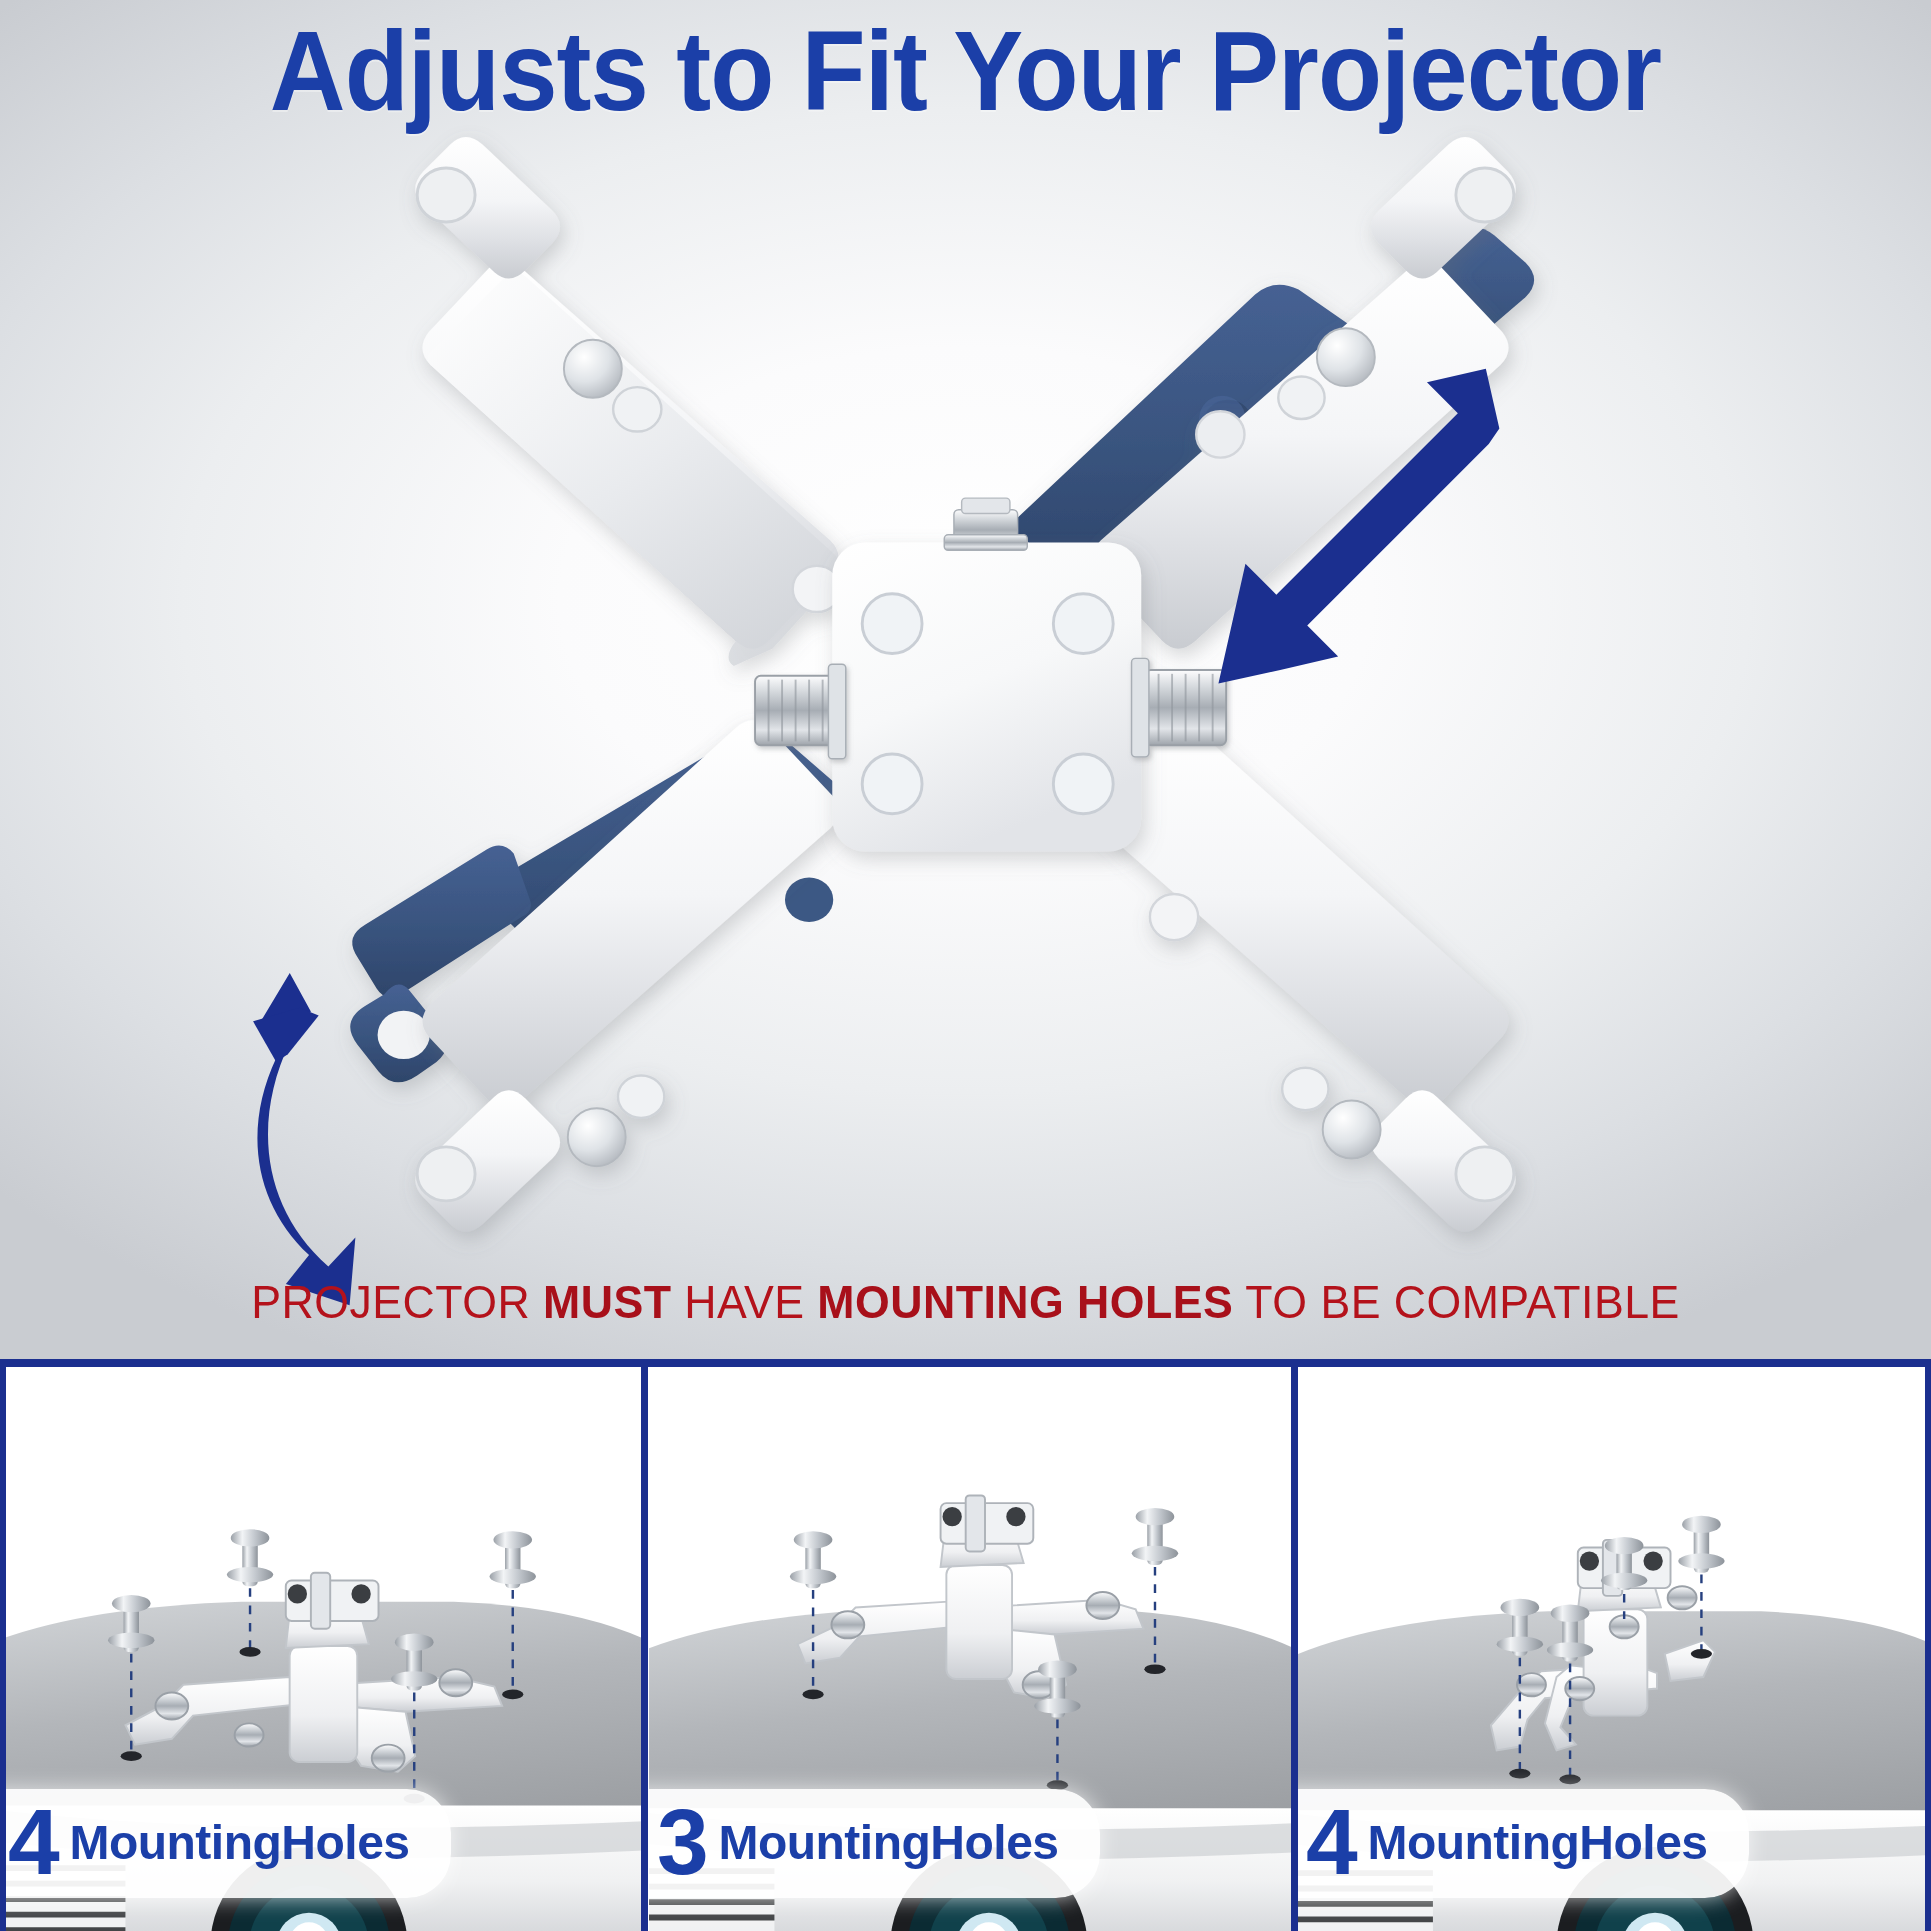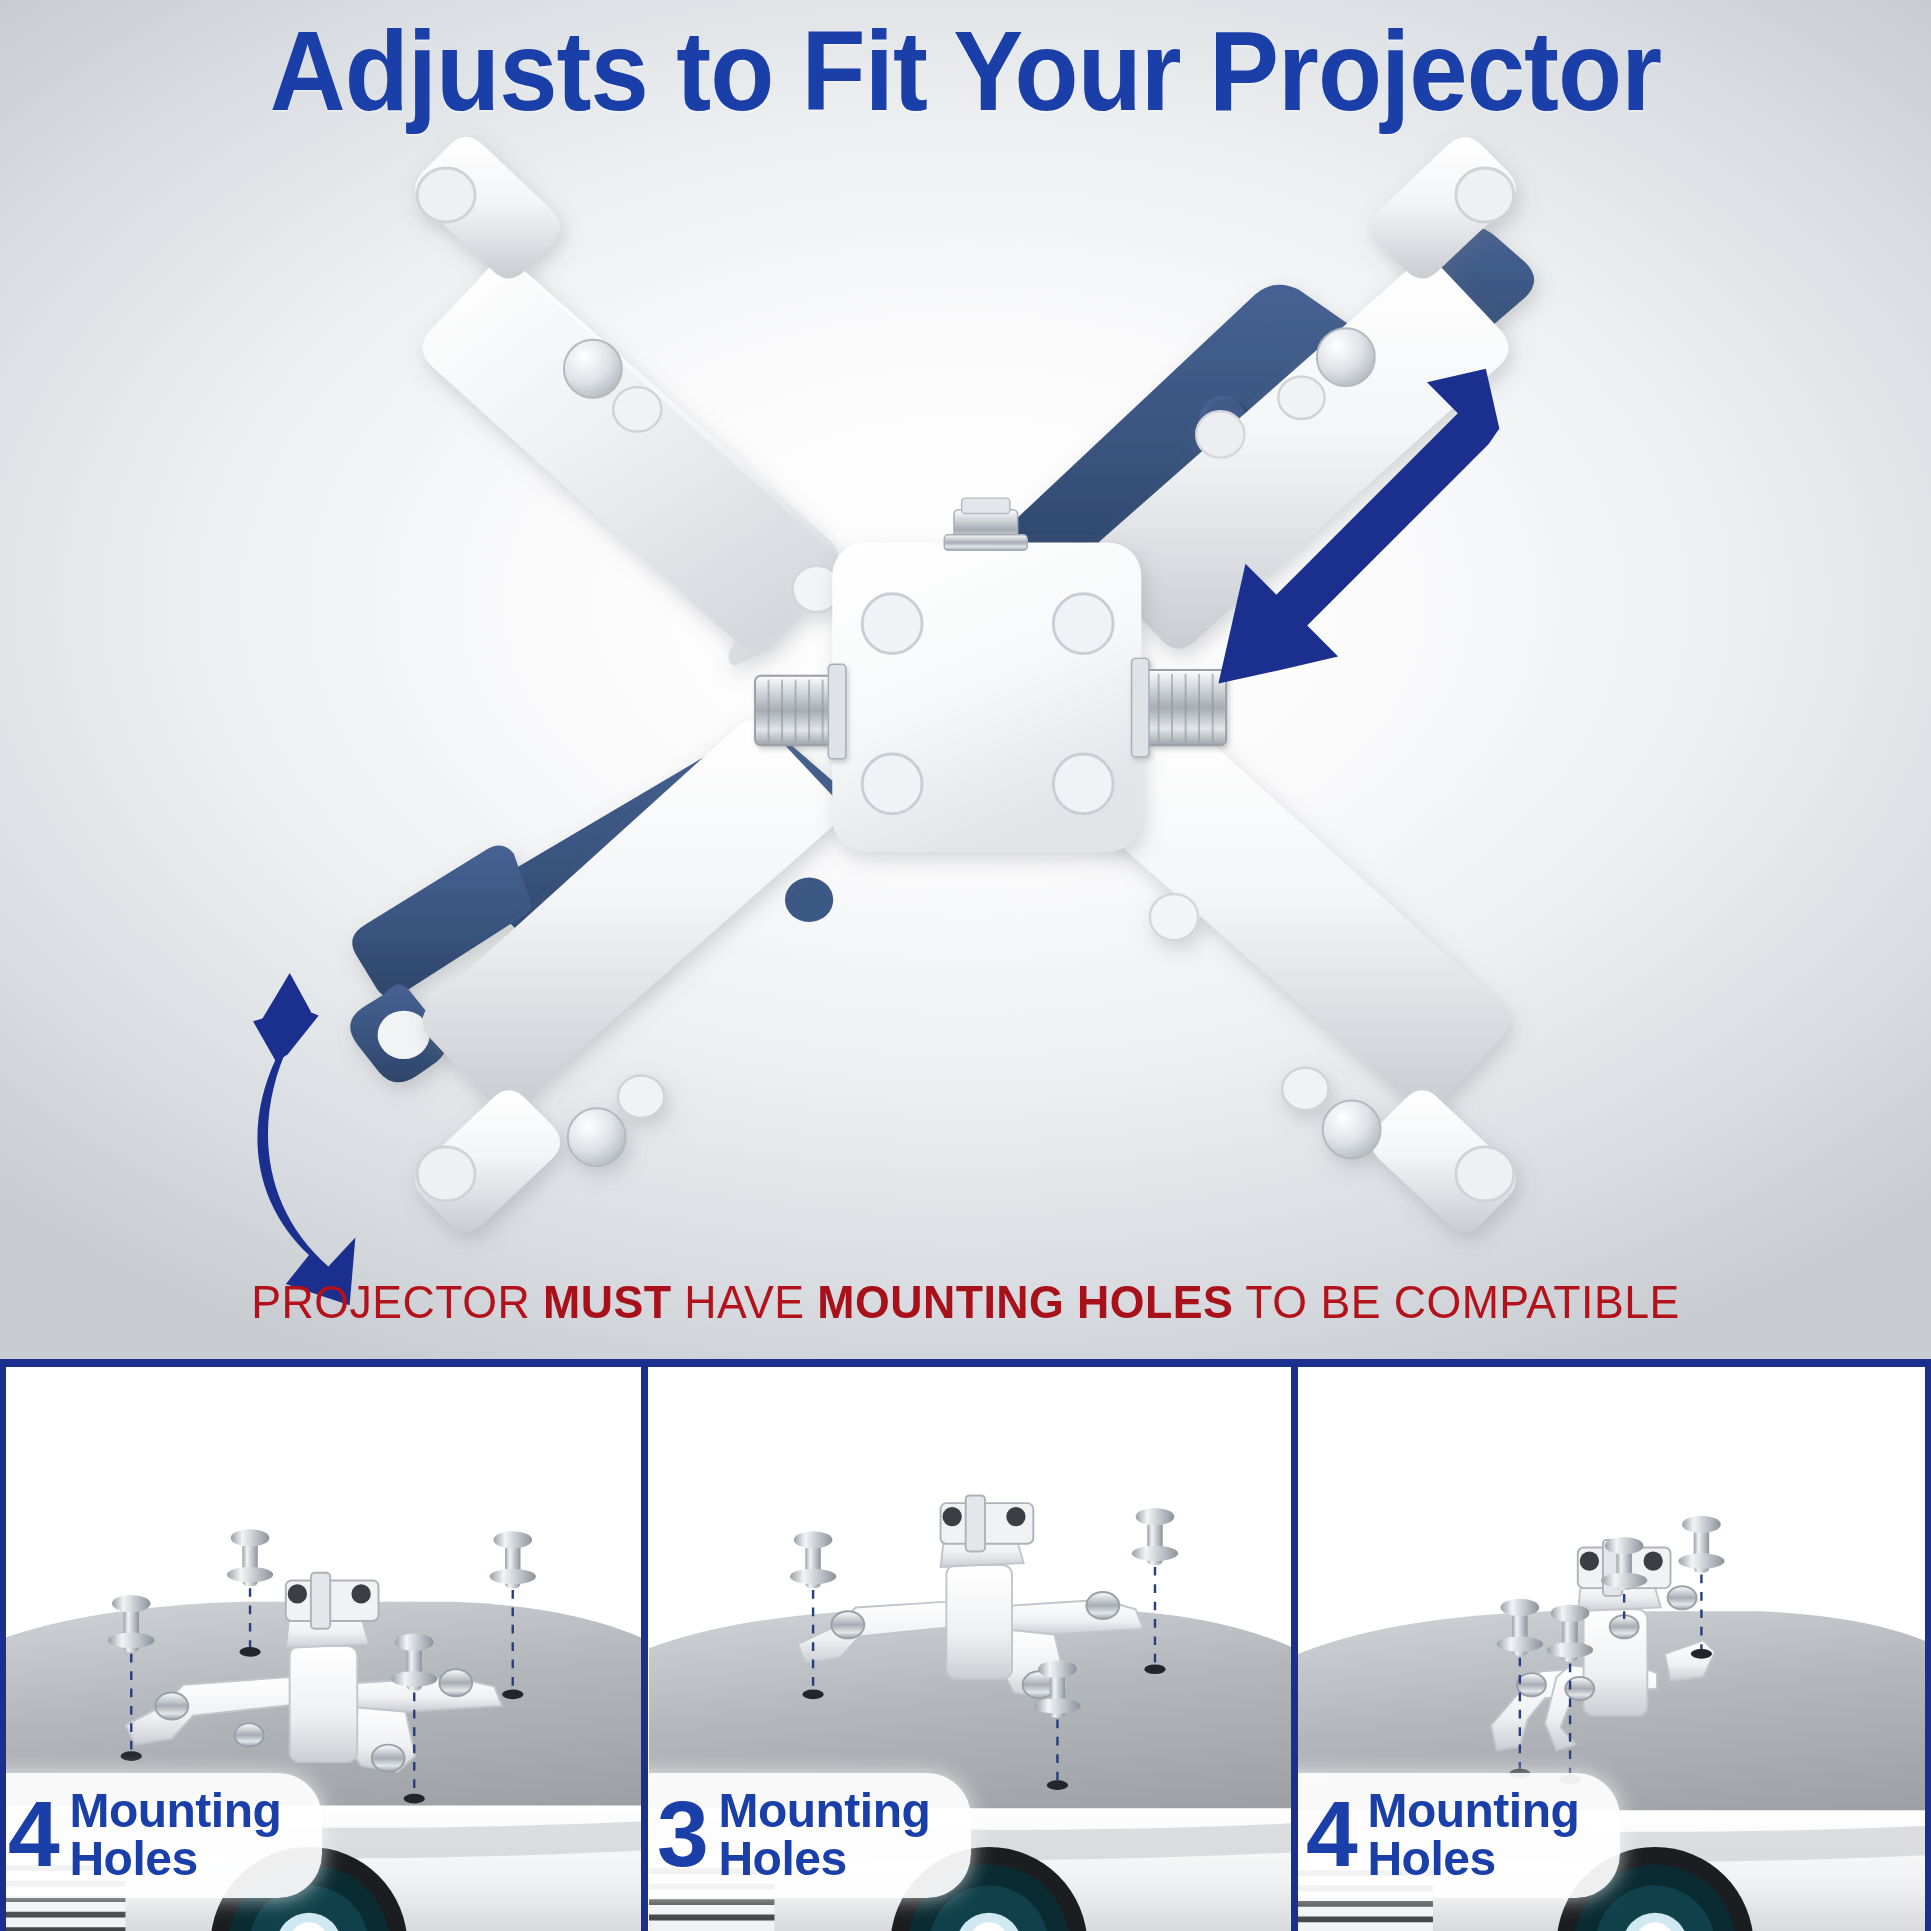--- a/index.html
+++ b/index.html
@@ -58,21 +58,21 @@
     background:rgba(255,255,255,.93);
     border-radius:0 44px 44px 0;
     padding:13.5px 41px 15.4px 33px;
     display:flex;align-items:center;gap:9.7px;
     box-shadow:0 0 21px rgba(255,255,255,.7);
   }
   .badge .num{
     font-size:93px;font-weight:bold;color:#1b3fa8;line-height:.86;
     font-family:"Liberation Sans",sans-serif;
   }
-  .badge .lines{display:flex;flex-direction:column;line-height:1.0;}
+  .badge .lines{display:flex;line-height:1.0;}
   .badge .lines span{
     font-size:48px;font-weight:600;color:#1b3fa8;
     font-family:"Liberation Sans",sans-serif;letter-spacing:-0.5px;
   }
 </style>
 </head>
 <body>
 
 <div class="poster">
 

